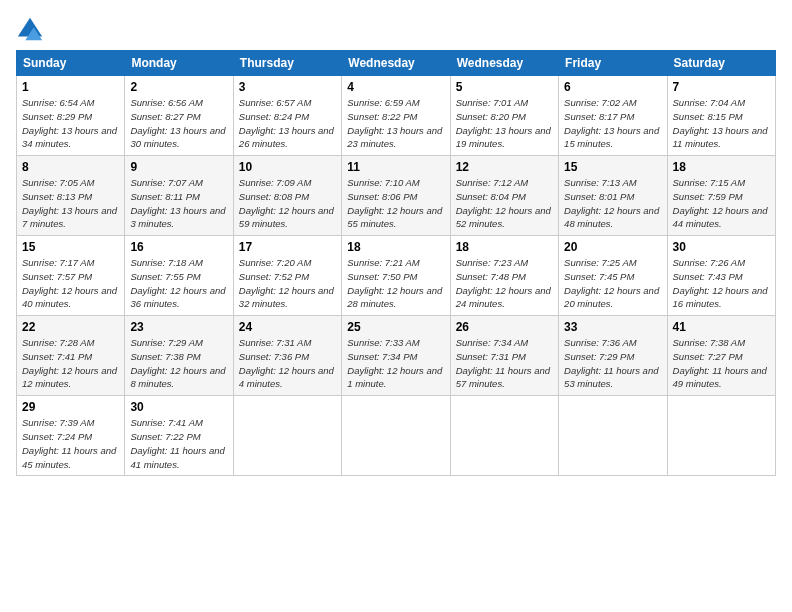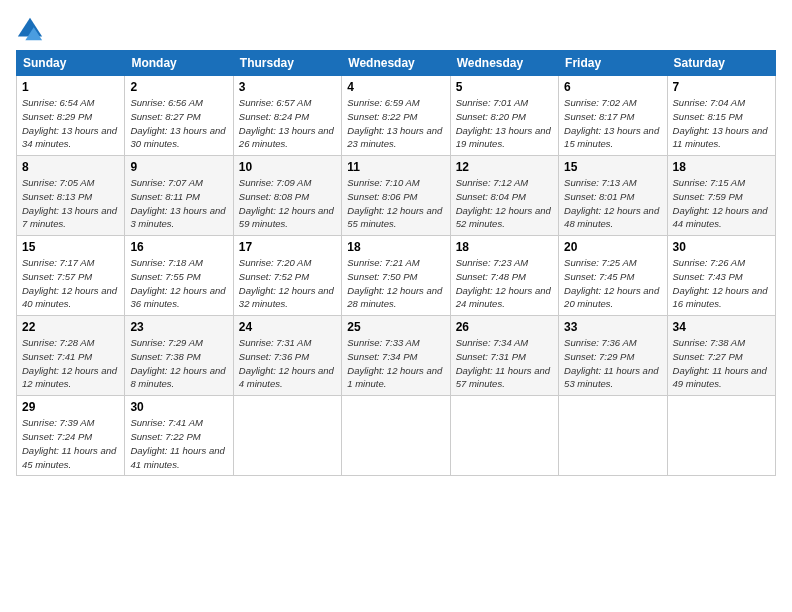--- a/index.html
+++ b/index.html
@@ -233,21 +233,21 @@
         </td>
         <td>
           <span class="day-num">26</span>
           <div class="day-detail">Sunrise: 7:34 AM<br>Sunset: 7:31 PM<br>Daylight: 11 hours and 57 minutes.</div>
         </td>
         <td>
           <span class="day-num">33</span>
           <div class="day-detail">Sunrise: 7:36 AM<br>Sunset: 7:29 PM<br>Daylight: 11 hours and 53 minutes.</div>
         </td>
         <td>
-          <span class="day-num">34</span>
+          <span class="day-num">41</span>
           <div class="day-detail">Sunrise: 7:38 AM<br>Sunset: 7:27 PM<br>Daylight: 11 hours and 49 minutes.</div>
         </td>
       </tr>
       <tr>
         <td>
           <span class="day-num">29</span>
           <div class="day-detail">Sunrise: 7:39 AM<br>Sunset: 7:24 PM<br>Daylight: 11 hours and 45 minutes.</div>
         </td>
         <td>
           <span class="day-num">30</span>

